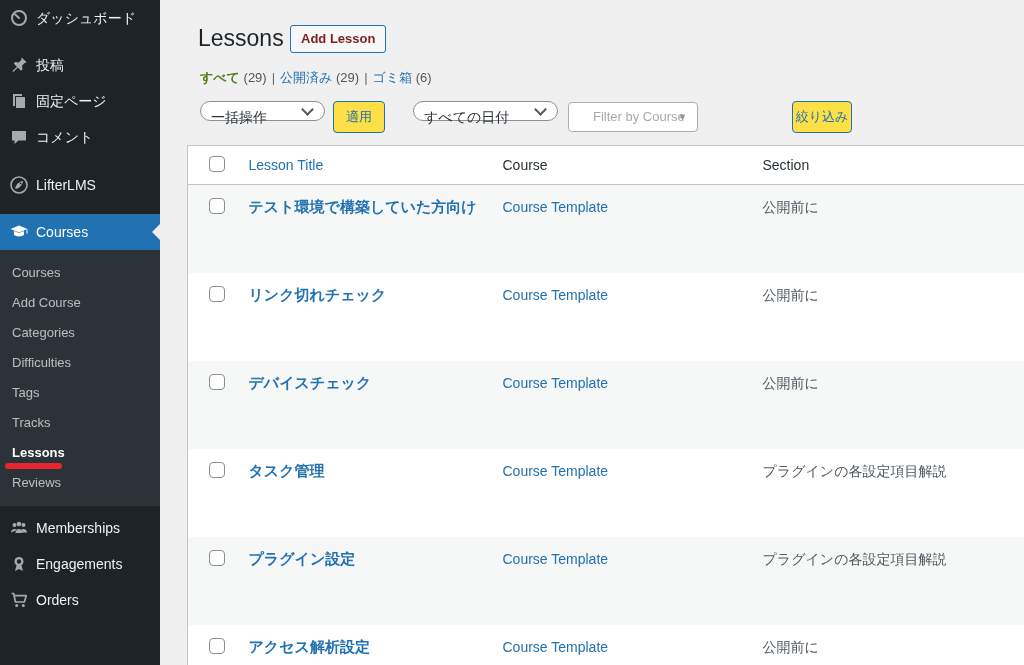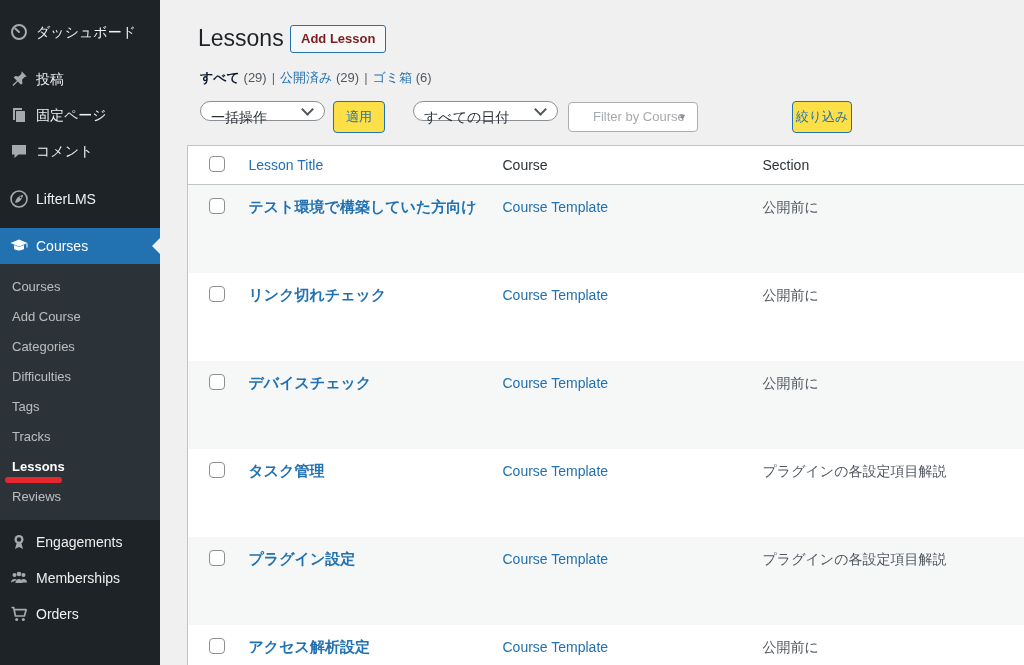--- a/index.html
+++ b/index.html
@@ -12,21 +12,21 @@
     position:relative;
   }
   #app { position:absolute; inset:0; }
 
   
   #sidebar {
     position:absolute; left:0; top:0; width:160px; height:665px;
     background:#1d2327; color:#f0f0f1;
   }
   ul { list-style:none; }
-  #menu-main { padding-top:14px; }
+  #menu-main { }
   .menu-item {
     position:relative; height:36px; line-height:36px;
     padding-left:36px; font-size:14px; color:#f0f0f1;
     cursor:pointer; white-space:nowrap;
   }
   .menu-item .menu-icon {
     position:absolute; left:9px; top:50%; margin-top:-10px;
     width:20px; height:20px; color:#a7aaad;
   }
   .menu-item .menu-icon svg { width:20px; height:20px; display:block; }
@@ -67,21 +67,21 @@
   #add-lesson-btn {
     position:absolute; left:130px; top:25px; height:28px;
     padding:0 10px; line-height:26px;
     background:#f6f7f7; border:1px solid #2271b1; border-radius:3px;
     color:#7f1d1d; font-size:13px; font-weight:600; cursor:pointer;
     font-family:"Liberation Sans", sans-serif;
   }
   #views {
     position:absolute; left:40px; top:69px; font-size:13px; color:#646970;
   }
-  #views .view-label-current { color:#0f172a; font-weight:bold; }
+  #views .view-label-current { color:#4d7c0f; font-weight:bold; }
   #views a { color:#2271b1; text-decoration:none; cursor:pointer; }
   #views .count { color:#50575e; font-weight:normal; }
   #views .sep { color:#646970; padding:0 5px; }
 
   
   .wp-select {
     position:absolute; top:101px; height:20px;
     background:#fff; border:1px solid #8c8f94; border-radius:12px;
     font-size:14px; color:#2c3338; line-height:30px;
     padding:0 28px 0 10px; cursor:pointer; white-space:nowrap;
@@ -231,42 +231,42 @@
     <span class="submenu-label">Tracks</span>
   </li>
         <li class="submenu-item current">
     <span class="submenu-label">Lessons</span>
   <span class="annotation-underline"></span></li>
         <li class="submenu-item">
     <span class="submenu-label">Reviews</span>
   </li>
       </ul>
     <ul id="menu-bottom">
-        <li class="menu-item gap-engagements">
-    <span class="menu-icon">
-            <svg viewBox="0 0 20 20" fill="currentColor">
-              <path d="M7.6 11.2L6 17l4-2 4 2-1.6-5.8z"></path>
-              <circle cx="10" cy="7.5" r="4.5"></circle>
-              <circle cx="10" cy="7.5" r="2.2" fill="#1d2327"></circle>
-            </svg>
-          </span>
-    <span class="menu-label">Engagements</span>
-  </li>
         <li class="menu-item gap-memberships">
     <span class="menu-icon">
             <svg viewBox="0 0 20 20" fill="currentColor">
               <circle cx="5.5" cy="7" r="2"></circle>
               <circle cx="14.5" cy="7" r="2"></circle>
               <circle cx="10" cy="6" r="2.3"></circle>
               <path d="M2 14.5c0-2 1.5-3.4 3.5-3.4 1 0 1.9.4 2.5 1--.8.8-1.3 1.6-1.4 2.4z"></path>
               <path d="M18 14.5c0-2-1.5-3.4-3.5-3.4-1 0-1.9.4-2.5 1 .8.8 1.3 1.6 1.4 2.4z"></path>
               <path d="M6.3 15c.2-2.3 1.8-4 3.7-4s3.5 1.7 3.7 4z"></path>
             </svg>
           </span>
     <span class="menu-label">Memberships</span>
+  </li>
+        <li class="menu-item gap-engagements">
+    <span class="menu-icon">
+            <svg viewBox="0 0 20 20" fill="currentColor">
+              <path d="M7.6 11.2L6 17l4-2 4 2-1.6-5.8z"></path>
+              <circle cx="10" cy="7.5" r="4.5"></circle>
+              <circle cx="10" cy="7.5" r="2.2" fill="#1d2327"></circle>
+            </svg>
+          </span>
+    <span class="menu-label">Engagements</span>
   </li>
         <li class="menu-item gap-orders">
     <span class="menu-icon">
             <svg viewBox="0 0 20 20" fill="none">
               <path d="M2.5 3.5h2.2L6.4 12h9l1.8-6.3H6" stroke="currentColor" stroke-width="1.7" stroke-linejoin="round"></path>
               <circle cx="7.7" cy="15.6" r="1.5" fill="currentColor"></circle>
               <circle cx="14.3" cy="15.6" r="1.5" fill="currentColor"></circle>
             </svg>
           </span>
     <span class="menu-label">Orders</span>

